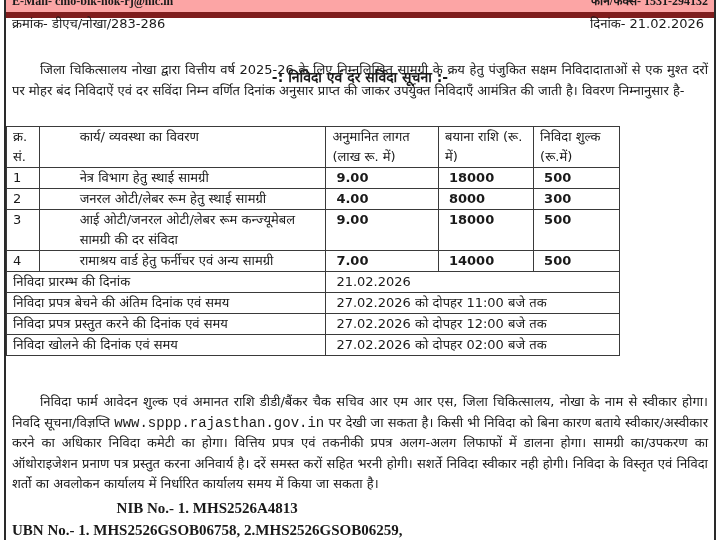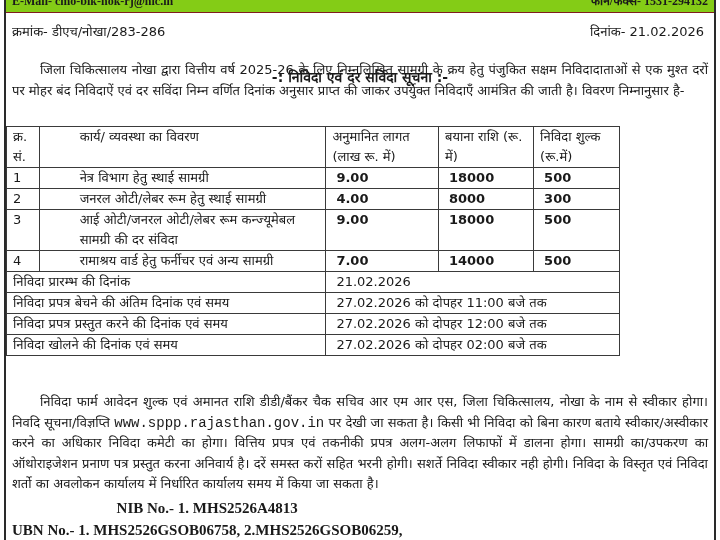--- a/index.html
+++ b/index.html
@@ -8,28 +8,28 @@
     font-family:"DejaVu Sans", sans-serif; color:#1a1a1a;
     position:relative;
   }
   .page {
     position:absolute; left:4px; top:0; width:712px; height:540px;
     border-left:2px solid #2a2a2a; border-right:2px solid #2a2a2a;
     box-sizing:border-box;
   }
   .topbar {
     position:absolute; left:0; right:0; top:0; height:12px;
-    background:#84cc16; border-bottom:1px solid #7f1d1d;
+    background:#fca5a5; border-bottom:6px solid #7f1d1d;
     font-family:"Liberation Serif", serif; font-size:12px; line-height:10px;
     overflow:hidden;
   }
   .topbar .email { position:absolute; left:6px; top:-4px; font-weight:bold; }
   .topbar .phone { position:absolute; right:6px; top:-4px; font-weight:bold; }
   .refline {
-    position:absolute; left:6px; right:6px; top:22px; height:20px;
+    position:absolute; left:6px; right:6px; top:14px; height:20px;
     font-size:13px; line-height:20px;
   }
   .refline .ref { position:absolute; left:0; }
   .refline .date { position:absolute; right:4px; }
   .title {
     position:absolute; left:0; right:0; top:36px; text-align:center;
     font-size:14px; font-weight:bold; line-height:22px;margin-top:30px;
   }
   .intro {
     position:absolute; left:6px; right:6px; top:60px;

